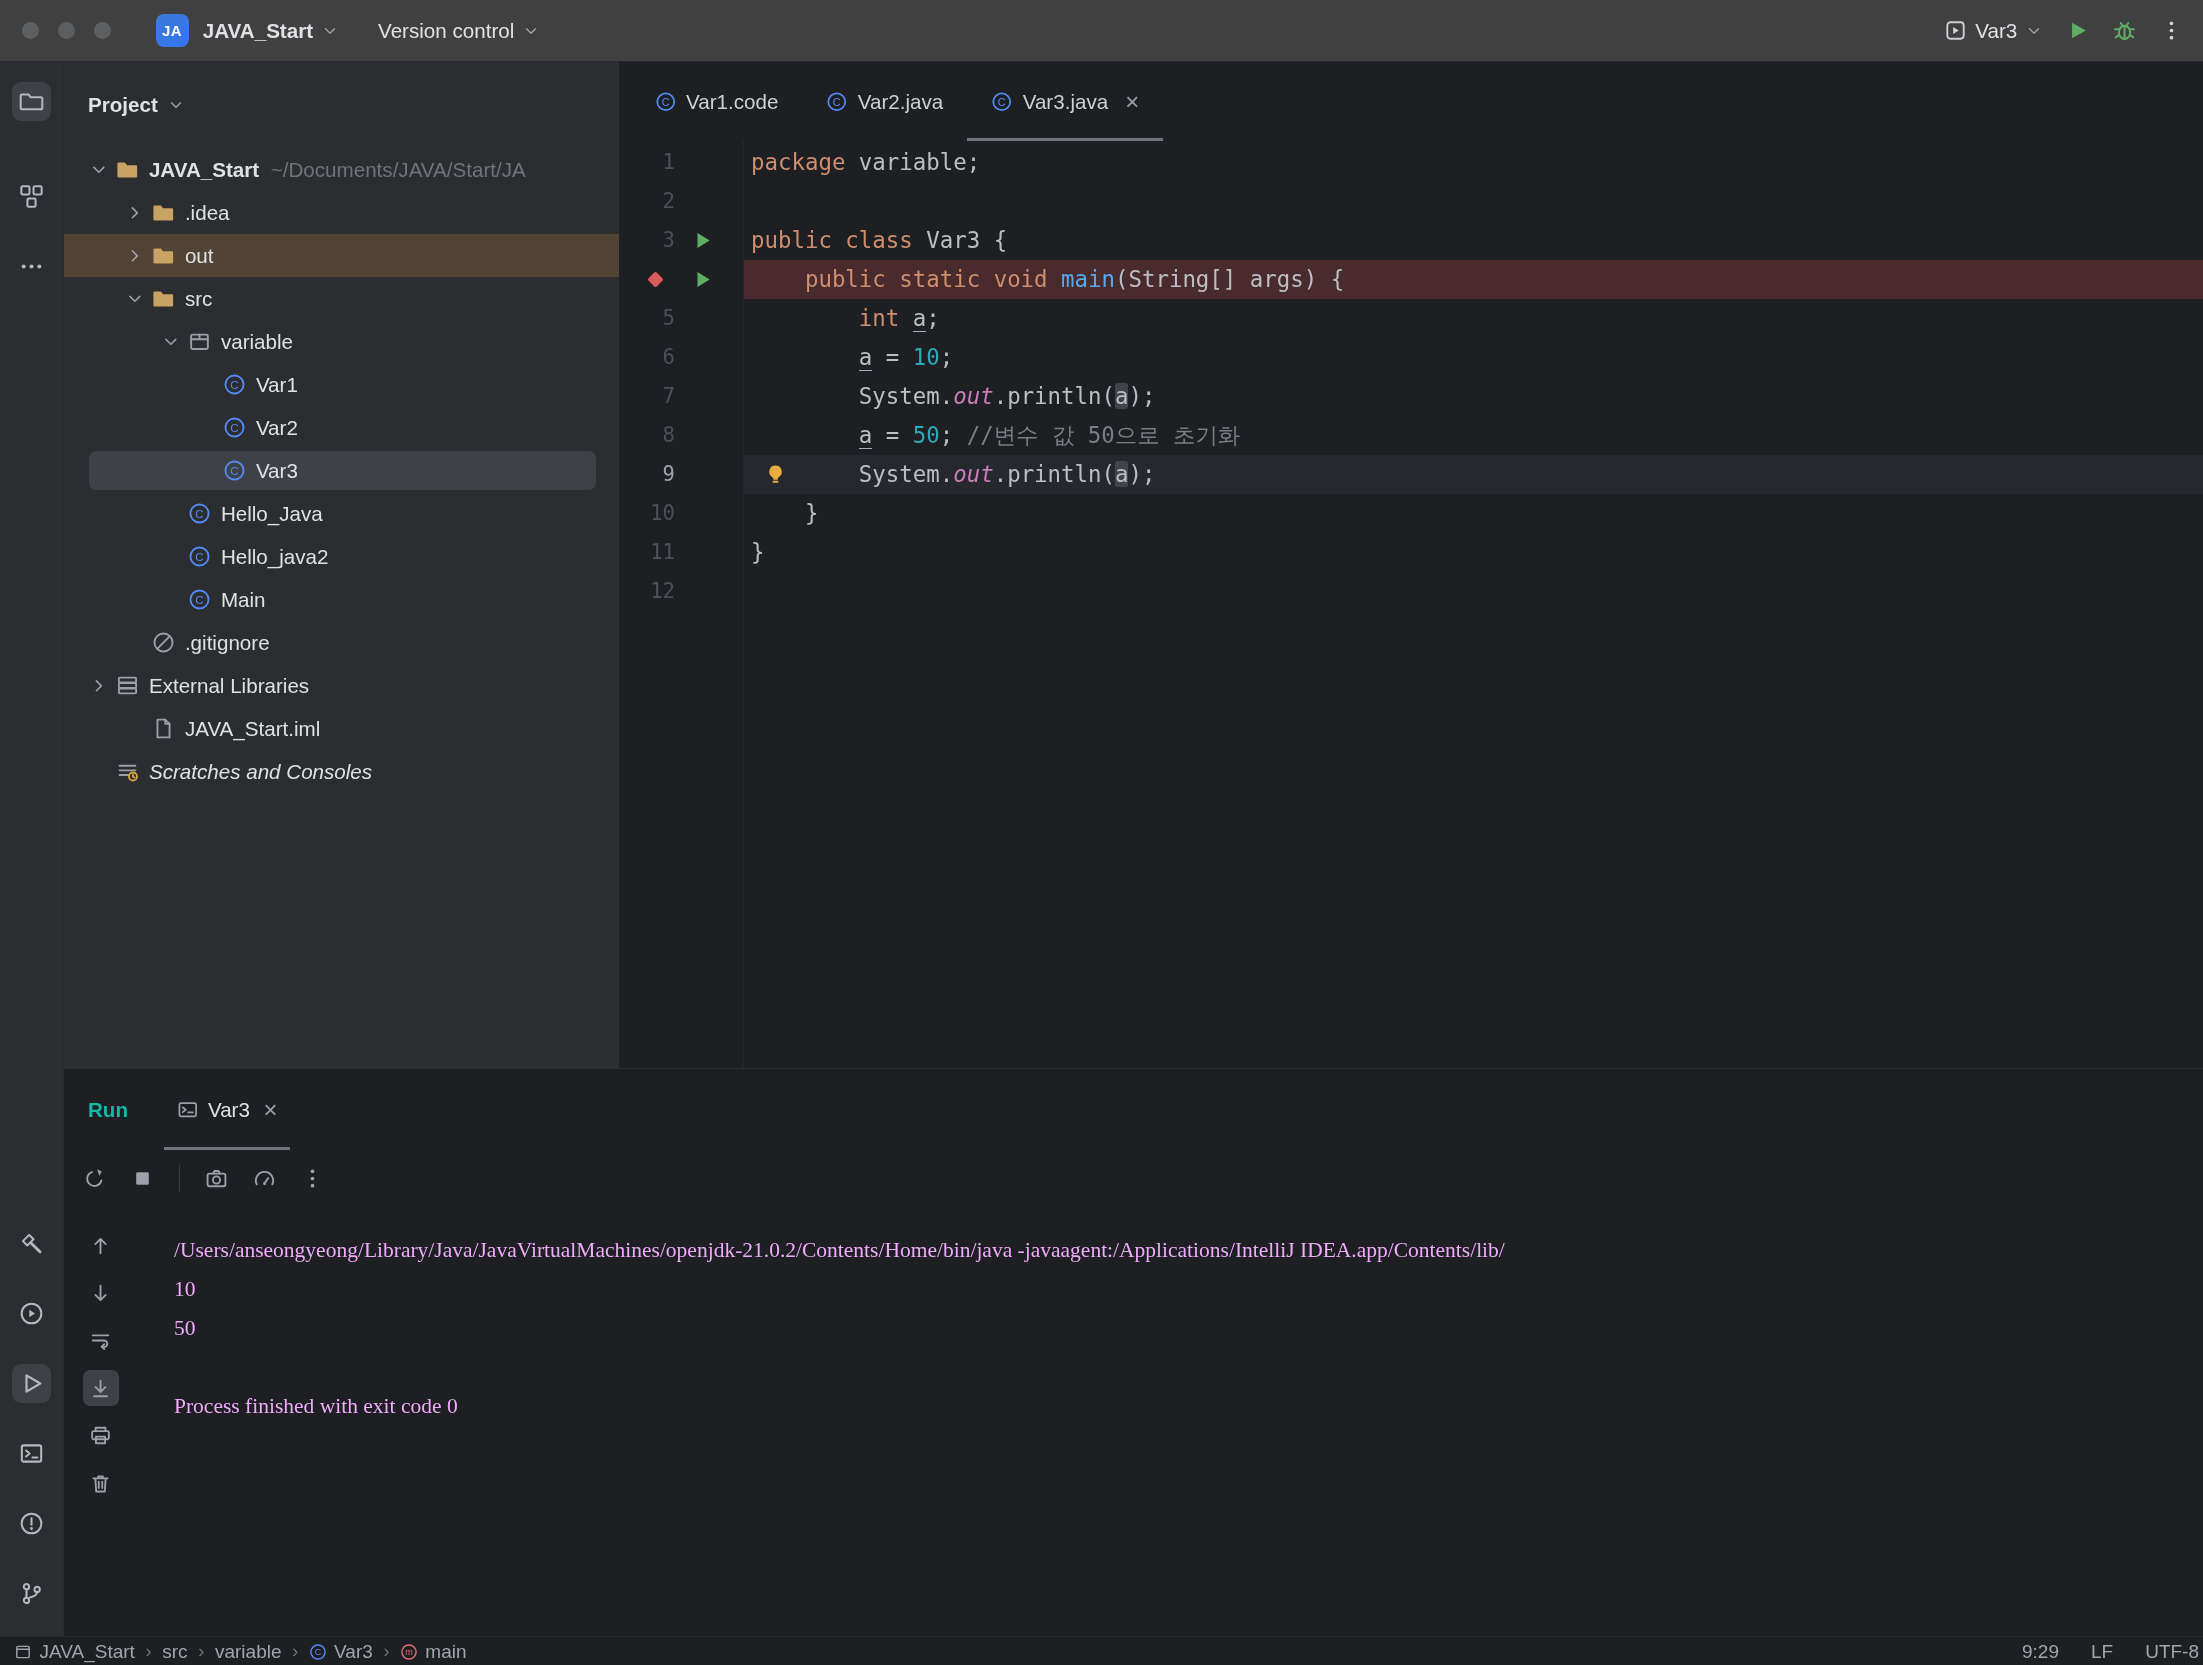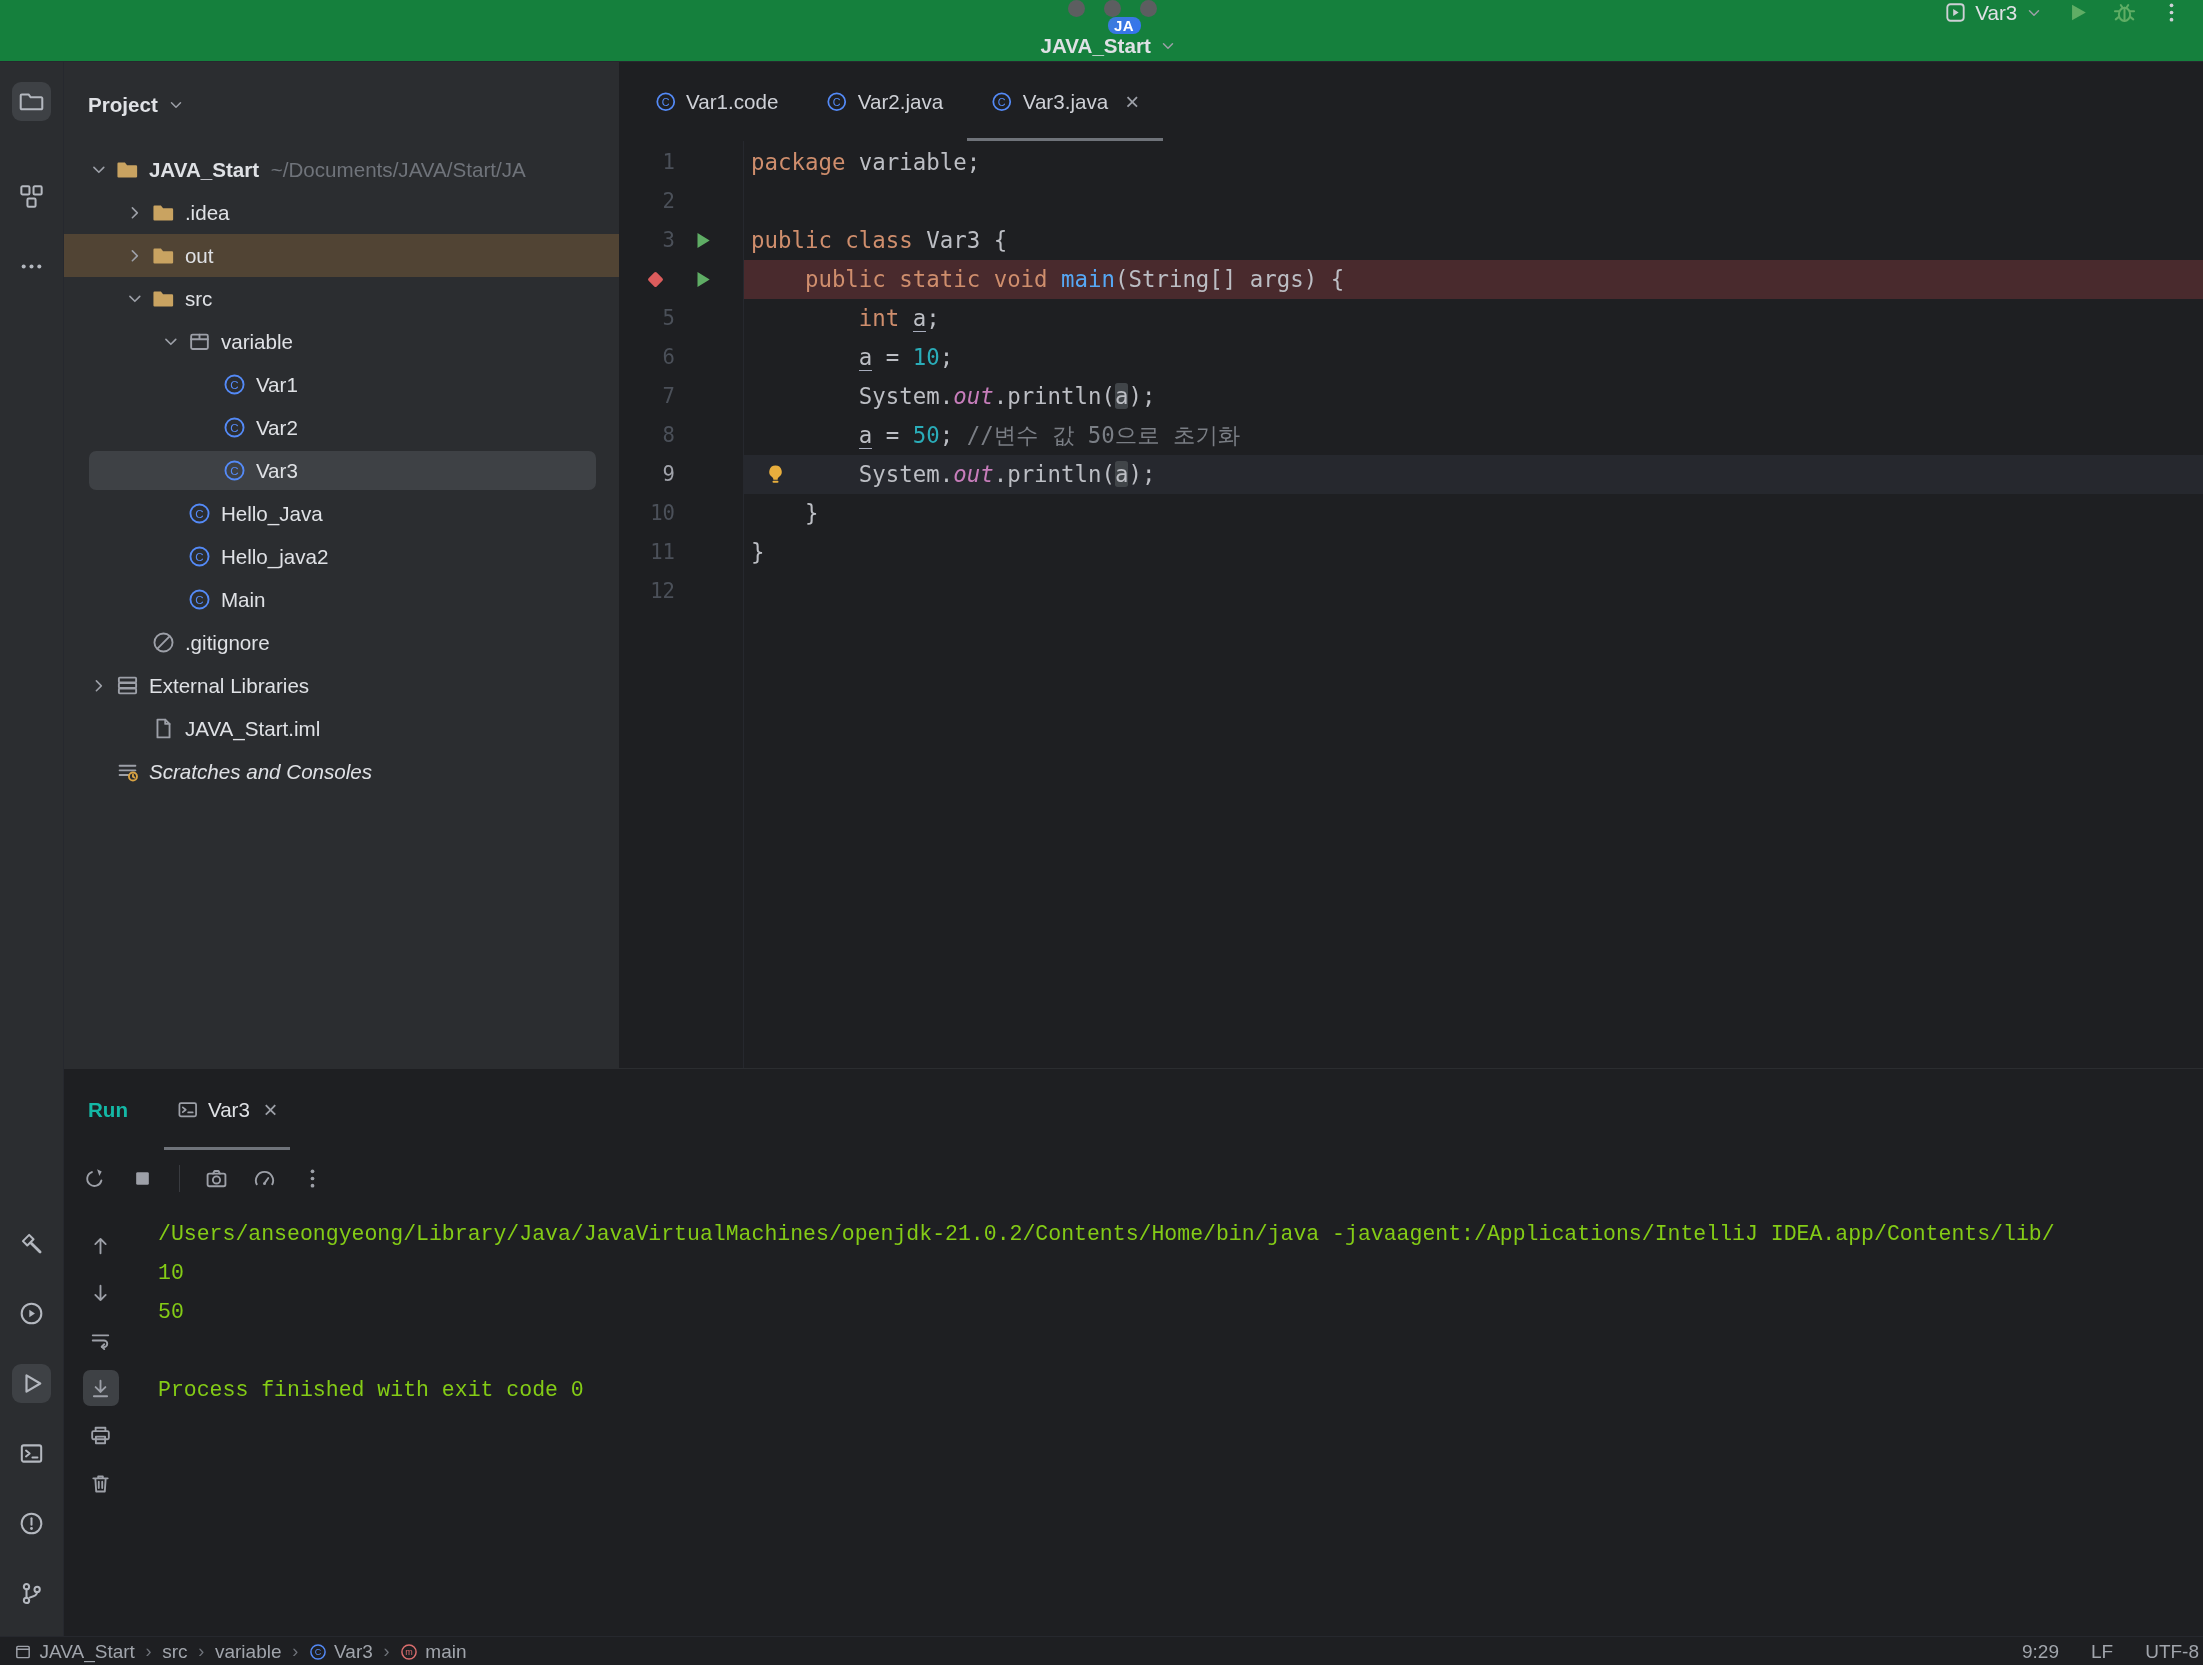--- a/index.html
+++ b/index.html
@@ -3,21 +3,21 @@
 <meta charset="utf-8">
 <style>
   html,body{margin:0;padding:0;}
   body{width:2203px;height:1666px;overflow:hidden;background:#1E1F22;font-family:"Liberation Sans",sans-serif;}
   #app{position:absolute;left:0;top:0;width:2203px;height:1666px;}
   .icon{display:inline-flex;align-items:center;justify-content:center;flex:none;}
   .icon svg{width:100%;height:100%;display:block;}.i20{width:18px;height:18px}.i22{width:19.7px;height:19.7px}
   .i24{width:21.5px;height:21.5px}.i26{width:23px;height:23px}.i28{width:25px;height:25px}
 
   
-  .titlebar{position:absolute;left:0;top:0;right:0;height:62px;background:#15803d;display:flex;align-items:center;border-bottom:0.9px solid #26282E;box-sizing:border-box;flex-direction:column;}
+  .titlebar{position:absolute;left:0;top:0;right:0;height:62px;background:#404040;display:flex;align-items:center;border-bottom:0.9px solid #26282E;box-sizing:border-box;}
   .traffic{display:flex;gap:19px;margin-left:21.5px;}
   .traffic span{width:17px;height:17px;border-radius:50%;background:#5C5E60;}
   .proj-badge{width:33px;height:33px;border-radius:8px;background:linear-gradient(135deg,#3C7BD9,#3574F0);color:#fff;font-size:15px;font-weight:700;display:flex;align-items:center;justify-content:center;margin-left:45px;letter-spacing:0.4px;}
   .tb-item{display:flex;align-items:center;gap:8px;color:#DFE1E5;font-size:20.6px;margin-left:14.3px;}
   #vcs-btn{margin-left:39px;}
   .chev{color:#9DA0A8;}
   .tb-right{position:absolute;right:19.7px;display:flex;align-items:center;gap:23px;}
   .green{color:#5FAD65;}
   .gray-ic{color:#CED0D6;}
 
@@ -81,21 +81,21 @@
   .run-tab{position:relative;height:81px;display:flex;align-items:center;gap:9.9px;margin-left:36px;padding:0 12.5px;font-size:20.6px;color:#DFE1E5;}
   .run-tab::after{content:"";position:absolute;left:0;right:0;bottom:0;height:2.7px;background:#6F737A;}
   .run-tab .close{color:#9DA0A8;font-size:24px;margin-left:3.6px;line-height:1;}
   .run-tab .icon{color:#9DA0A8;}
   .run-toolbar{position:absolute;left:0;top:81px;height:57px;display:flex;align-items:center;gap:16px;padding-left:14.3px;}
   .rt-btn{width:32px;height:32px;border-radius:7.2px;display:flex;align-items:center;justify-content:center;color:#9DA0A8;}
   .rt-sep{width:0.9px;height:27px;background:#393B40;margin:0 4.5px;}
   .console-strip{position:absolute;left:0;top:154px;width:73px;display:flex;flex-direction:column;align-items:center;gap:11.6px;padding-top:4.5px;}
   .cs-btn{width:36px;height:36px;border-radius:7.2px;display:flex;align-items:center;justify-content:center;color:#9DA0A8;}
   .cs-btn.active{background:#3E4145;}
-  #console{position:absolute;left:94px;top:146px;right:0;bottom:0;margin:0;font-family:Liberation Mono, monospace;font-size:21.5px;line-height:39px;color:#84cc16;white-space:pre;overflow:hidden;}
+  #console{position:absolute;left:94px;top:146px;right:0;bottom:0;margin:16px;font-family:Liberation Serif, serif;font-size:21.5px;line-height:39px;color:#f0abfc;white-space:pre;overflow:hidden;}
 
   
   .statusbar{position:absolute;left:0;right:0;bottom:0;height:29.6px;background:#1E1F22;border-top:0.9px solid #26282E;box-sizing:border-box;display:flex;align-items:center;font-size:19px;color:#A1A5AC;}
   #breadcrumbs{display:flex;align-items:center;gap:10.7px;margin-left:14.3px;}
   .crumb{display:flex;align-items:center;gap:7.2px;white-space:nowrap;}
   .crumb-sep{color:#6F737A;font-size:18px;}
   .status-right{position:absolute;left:2022px;display:flex;gap:32px;white-space:nowrap;}
   .ic-method{color:#DB6E6E}
   .ic-window{color:#9DA0A8}
 </style>

